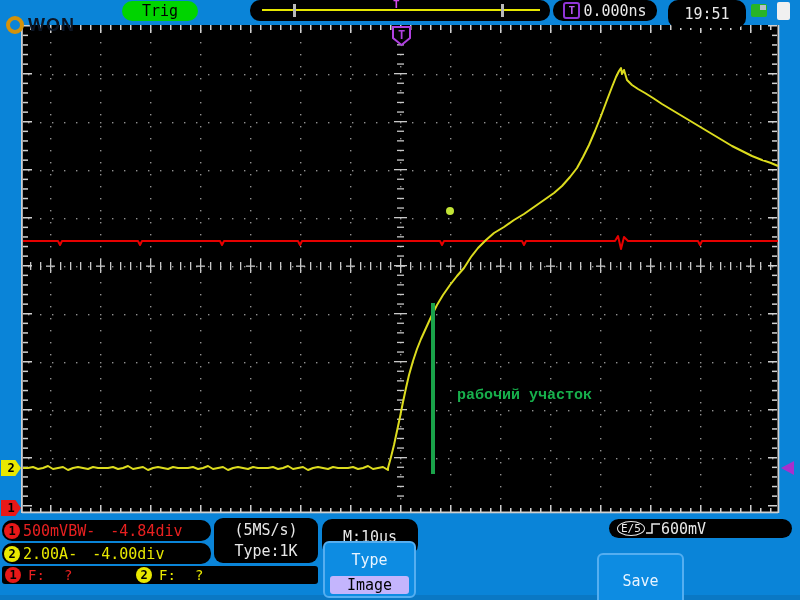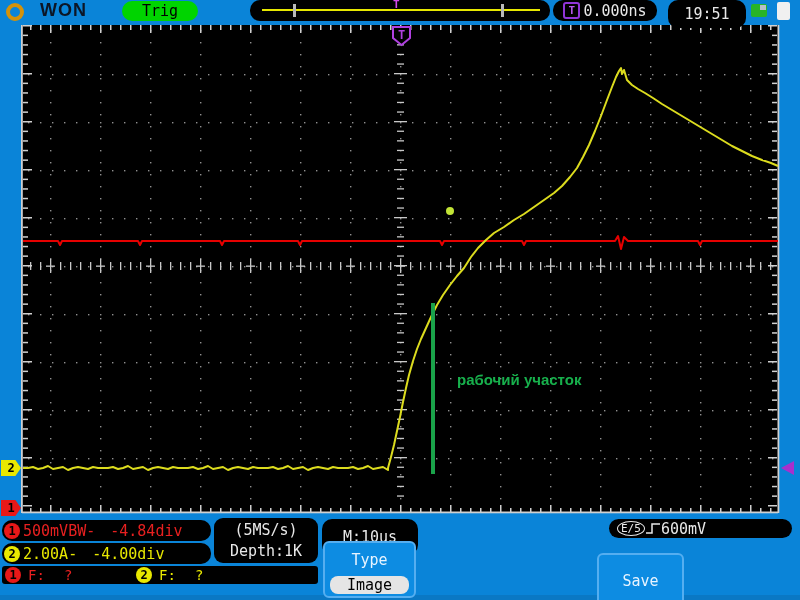--- a/index.html
+++ b/index.html
@@ -4,21 +4,21 @@
 <style>
   html,body{margin:0;padding:0}
   body{
     position:relative;width:800px;height:600px;overflow:hidden;
     background:#0a84d8;
     font-family:"DejaVu Sans Mono", monospace;
   }
   #scope-svg{position:absolute;left:0;top:0;z-index:0}
 
   
-  .logo{position:absolute;left:6px;top:1px;height:20px;display:flex;align-items:flex-end;gap:16px;z-index:2}
+  .logo{position:absolute;left:6px;top:15px;height:20px;display:flex;align-items:center;gap:4px;z-index:2}
   .logo-ring{width:10px;height:10px;border:4px solid #d4920a;border-radius:50%}
   .logo-text{font-family:"Liberation Sans",sans-serif;font-weight:bold;font-size:18px;color:#0c1626;letter-spacing:1px}
   .pill{position:absolute;background:#000;color:#e8e8e8;border-radius:10px;
         display:flex;align-items:center;justify-content:center;font-size:15px;z-index:2}
   #trig-pill{left:122px;top:1px;width:76px;height:20px;background:#00d400;color:#000}
   #record-pill{left:250px;top:0;width:300px;height:21px;justify-content:flex-start}
   .rec-line{position:absolute;left:12px;top:9px;width:278px;height:2px;background:#e8e800}
   .rec-bracket{position:absolute;top:4px;width:3px;height:13px;background:#b8b8b8}
   .rec-t{position:absolute;left:143px;top:-2px;font-size:11px;font-weight:bold;color:#d448ec}
   #time-pill{left:553px;top:0;width:104px;height:21px;gap:3px}
@@ -32,22 +32,22 @@
   
   .ch-tag{position:absolute;width:20px;height:16px;color:#000;font-weight:bold;font-size:12px;
           text-align:center;line-height:16px;z-index:3;
           clip-path:polygon(0 0,72% 0,100% 50%,72% 100%,0 100%)}
   #ch2-tag{left:1px;top:460px;background:#e8e800}
   #ch1-tag{left:1px;top:500px;background:#e81818}
   #trig-arrow{position:absolute;left:781px;top:461px;width:0;height:0;z-index:3;
           border-top:7px solid transparent;border-bottom:7px solid transparent;border-right:13px solid #a830cc}
 
   
-  #green-label{position:absolute;left:457px;top:371px;z-index:3;
-          font-family:Liberation Sans, sans-serif;font-weight:bold;font-size:15px}
+  #green-label{position:absolute;left:457px;top:387px;z-index:3;
+          font-family:Liberation Mono, monospace;font-weight:bold;font-size:15px}
 
   
   .badge{display:inline-block;width:16px;height:16px;border-radius:50%;color:#000;
          font-weight:bold;font-size:12px;line-height:16px;text-align:center;flex:none}
   .badge-red{background:#e81818}
   .badge-yellow{background:#e8e800}
   #ch1-pill{left:2px;top:520px;width:209px;height:21px;justify-content:flex-start;gap:3px;padding-left:2px;box-sizing:border-box;color:#e82020}
   #ch2-pill{left:2px;top:543px;width:209px;height:21px;justify-content:flex-start;gap:3px;padding-left:2px;box-sizing:border-box;color:#e8e800}
   .pos-val{margin-left:12px}
   #acq-box{left:214px;top:518px;width:104px;height:45px;flex-direction:column;line-height:21px;border-radius:9px}
@@ -57,21 +57,21 @@
   #freq-bar{position:absolute;left:2px;top:566px;width:316px;height:18px;background:#000;border-radius:3px;z-index:2;font-size:14px}
   #freq-bar span{position:absolute;top:1px}
   #freq-bar .badge{position:absolute;top:1px}
   .f-red{color:#e82020}.f-yel{color:#e8e800}
 
   
   .menu-btn{position:absolute;background:#0d8ce2;border:2px solid #55aef0;border-radius:6px;
             color:#e8f4ff;font-size:15px;z-index:2;box-sizing:border-box;text-align:center}
   #type-btn{left:323px;top:541px;width:93px;height:57px}
   #type-btn .btn-title{display:block;margin-top:8px}
-  #type-btn .btn-value{display:inline-block;margin-top:7px;background:#e5e5e5;color:#000;border-radius:8px;padding:0 17px}
+  #type-btn .btn-value{display:inline-block;margin-top:7px;background:#c4b5fd;color:#000;border-radius:3px;padding:0 17px}
   #save-btn{left:597px;top:553px;width:87px;height:55px;display:flex;align-items:center;justify-content:center}
   #bottom-strip{position:absolute;left:0;top:595px;width:800px;height:5px;background:#0a78c4;z-index:1}
 </style>
 </head>
 <body>
 
 <svg id="scope-svg" width="800" height="600">
   <rect x="22" y="25" width="757" height="488" fill="#000"></rect>
   <g id="grid-layer">
       <rect x="50" y="30" width="1.4" height="1.4" fill="#909090"></rect>
@@ -1691,21 +1691,21 @@
 </div>
 
 <div class="pill" id="ch2-pill">
   <span class="badge badge-yellow">2</span>
   <span>2.00A-</span>
   <span class="pos-val">-4.00div</span>
 </div>
 
 <div class="pill" id="acq-box">
   <span>(5MS/s)</span>
-  <span>Depth:1K</span>
+  <span>Type:1K</span>
 </div>
 
 <div class="pill" id="m-pill">
   <span>M:10us</span>
 </div>
 
 <div class="pill" id="trg-pill">
   <span class="src-oval">E/5</span>
   <svg width="16" height="13">
     <path d="M1 11 H7 V2 H15" stroke="#e8e8e8" stroke-width="1.5" fill="none"></path>

